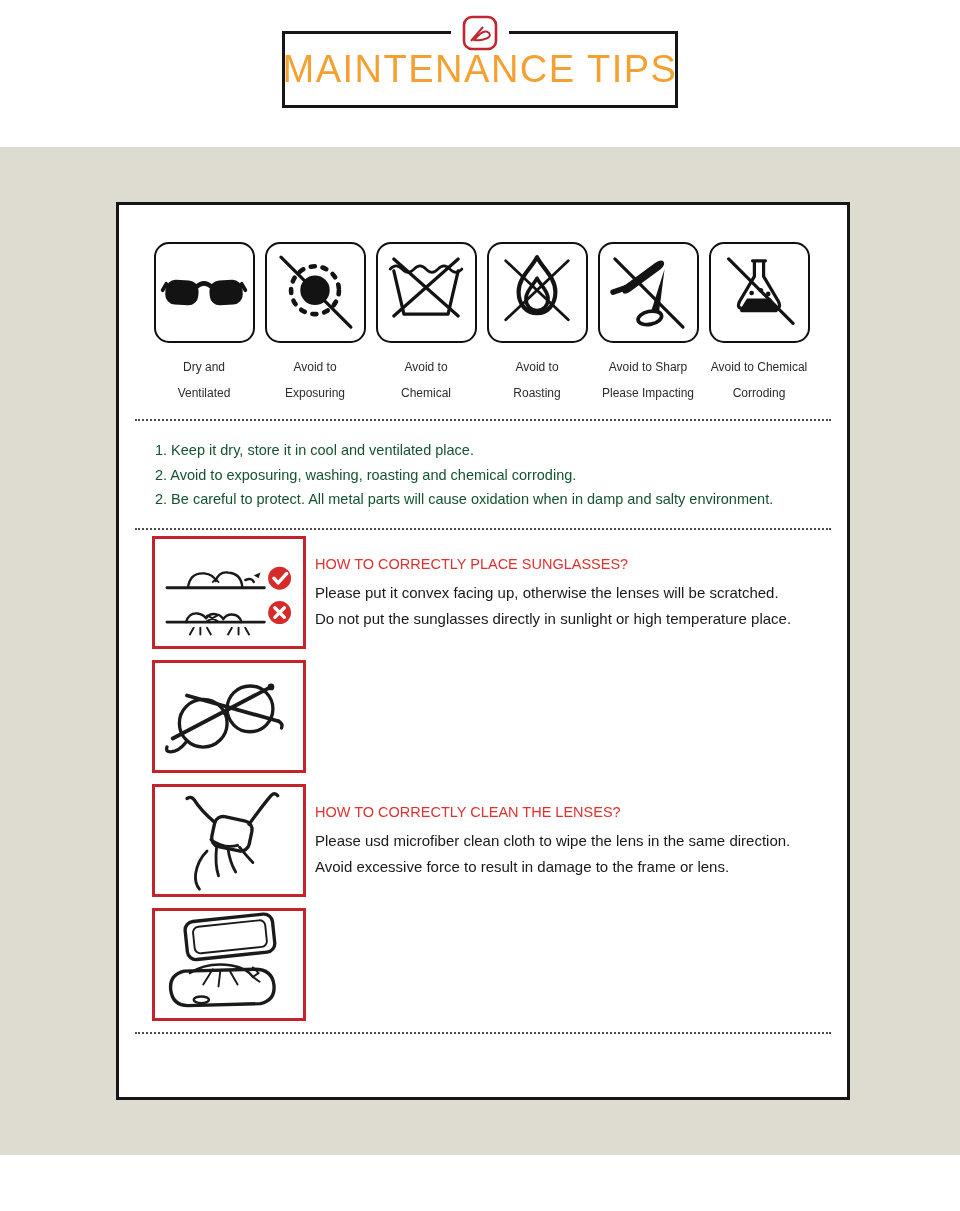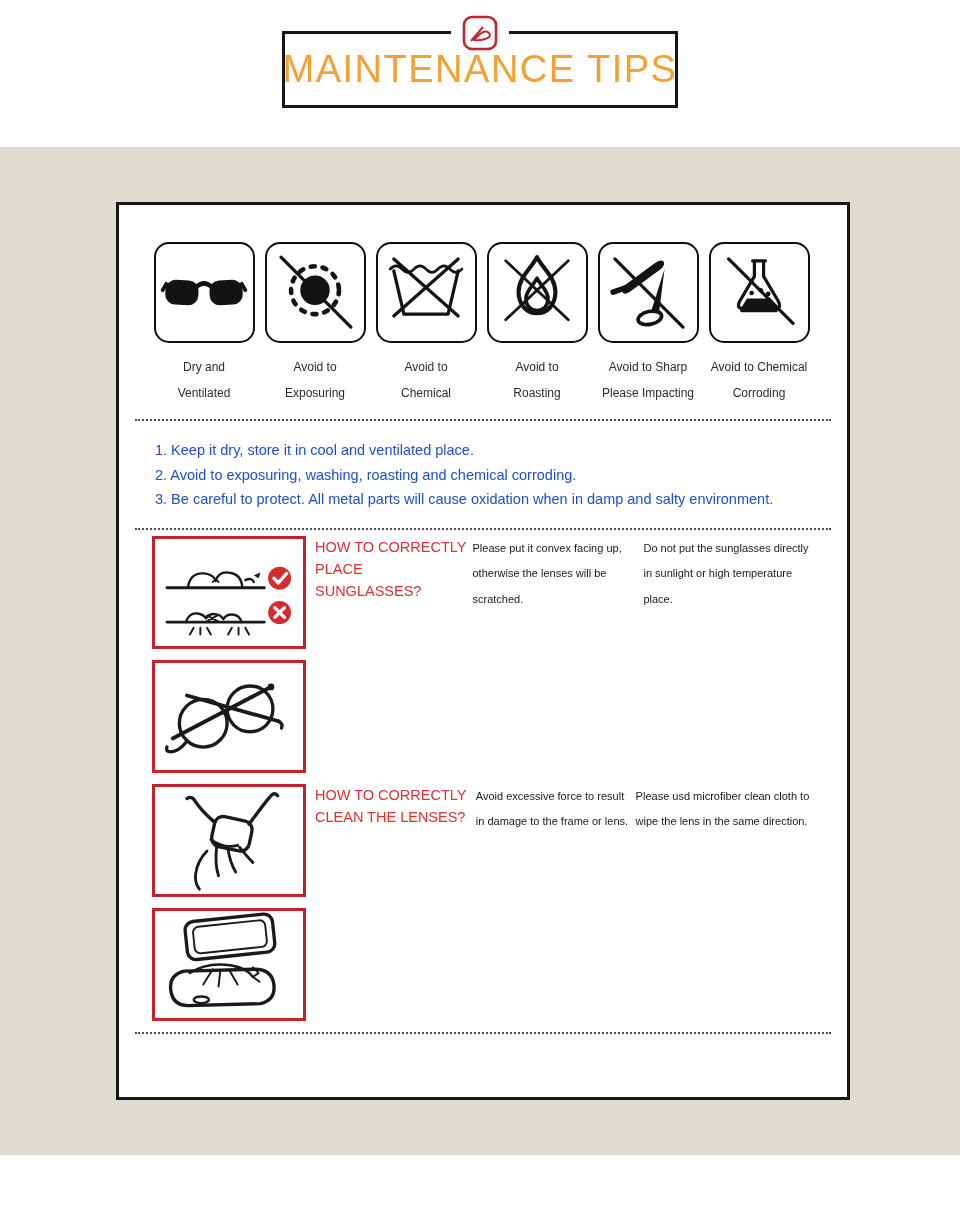--- a/index.html
+++ b/index.html
@@ -76,46 +76,46 @@
   .care-label {
     margin-top: 11px;
     font-size: 12px;
     line-height: 26px;
     color: #2b2b2b;
     white-space: nowrap;
   }
   .divider-1 { margin-top: 13px; }
   
   .rules { margin: 17px 20px 0 36px; }
-  .rule { font-size: 14.5px; line-height: 24.6px; color: #1d4ed8; }
+  .rule { font-size: 14.5px; line-height: 24.6px; color: #14532d; }
   .divider-2 { margin-top: 16px; }
   
   .sections { margin: 6px 28px 0 33px; }
   .section-row { display: flex; height: 113px; margin-bottom: 11px; }
   .illus-box {
     flex: none;
     width: 154px; height: 113px;
     border: 3px solid var(--border_red, #C3232A);
     background: #fff;
     display: flex; align-items: center; justify-content: center;
   }
   .illus-box svg { width: 146px; height: 105px; }
   .section-text {
     margin-left: 9px;
     flex: 1;
-    display: flex; flex-direction: row; justify-content: center;
+    display: flex; flex-direction: column; justify-content: center;
   }
   .section-text h3 {
     font-size: 14.5px;
     font-weight: normal;
     color: var(--heading_red, #E03131);
     margin-bottom: 5px;
     line-height: 22px;
   }
-  .section-text p { font-size: 11px; line-height: 25.5px; color: #191919; }
+  .section-text p { font-size: 15px; line-height: 25.5px; color: #191919; }
   .section-text p:empty { display: none; }
   .divider-3 { margin-top: 10px; }
   svg .stroke { fill: none; stroke: #131313; stroke-linecap: round; stroke-linejoin: round; }
   svg .fill { fill: #131313; stroke: none; }
   svg .sketch { fill: none; stroke: #1a1a1a; stroke-linecap: round; stroke-linejoin: round; }
 </style>
 </head>
 <body>
 
 <div class="beige-band"></div>
@@ -227,21 +227,21 @@
       </div>
     </div>
 
   </div>
 
   <div class="dotted divider-1"></div>
 
   <div class="rules">
     <div class="rule">1. Keep it dry, store it in cool and ventilated place.</div>
     <div class="rule">2. Avoid to exposuring, washing, roasting and chemical corroding.</div>
-    <div class="rule">3. Be careful to protect. All metal parts will cause oxidation when in damp and salty environment.</div>
+    <div class="rule">2. Be careful to protect. All metal parts will cause oxidation when in damp and salty environment.</div>
   </div>
 
   <div class="dotted divider-2"></div>
 
   <div class="sections">
 
     <div class="section-row">
       <div class="illus-box">
         <svg viewBox="0 0 150 110">
           <line x1="10" y1="50" x2="112" y2="50" class="sketch" stroke-width="3"></line>
@@ -287,22 +287,22 @@
           <rect x="58" y="32" width="40" height="32" rx="9" class="sketch" stroke-width="3.5" transform="rotate(12 78 48)"></rect>
           <path d="M96,38 q16,-22 23,-30 q4,-4 7,0" class="sketch" stroke-width="3.5"></path>
           <path d="M60,36 q-15,-13 -21,-23 q-3,-5 -8,-2" class="sketch" stroke-width="3.5"></path>
           <path d="M56,54 q14,10 28,6" class="sketch" stroke-width="3"></path>
           <path d="M52,66 q-10,10 -12,24 q-1,10 4,16" class="sketch" stroke-width="3"></path>
           <path d="M62,62 q-2,18 2,30 M74,64 q2,14 8,24 M86,62 q8,10 14,16" class="sketch" stroke-width="3"></path>
         </svg>
       </div>
       <div class="section-text">
         <h3>HOW TO CORRECTLY CLEAN THE LENSES?</h3>
+        <p>Please usd microfiber clean cloth to wipe the lens in the same direction.</p>
         <p>Avoid excessive force to result in damage to the frame or lens.</p>
-        <p>Please usd microfiber clean cloth to wipe the lens in the same direction.</p>
       </div>
     </div>
 
     <div class="section-row">
       <div class="illus-box">
         <svg viewBox="0 0 150 110">
           <rect x="30" y="6" width="92" height="40" rx="9" class="sketch" stroke-width="3.5" transform="rotate(-6 76 26)"></rect>
           <rect x="38" y="12" width="76" height="28" rx="6" class="sketch" stroke-width="2" transform="rotate(-6 76 26)"></rect>
           <path d="M14,82 q-2,-16 14,-20 l74,-2 q18,0 20,16 q2,16 -14,20 l-76,2 q-16,0 -18,-16 z" class="sketch" stroke-width="3.5"></path>
           <path d="M34,64 q18,-12 44,-8 q16,3 22,12" class="sketch" stroke-width="2.5"></path>

